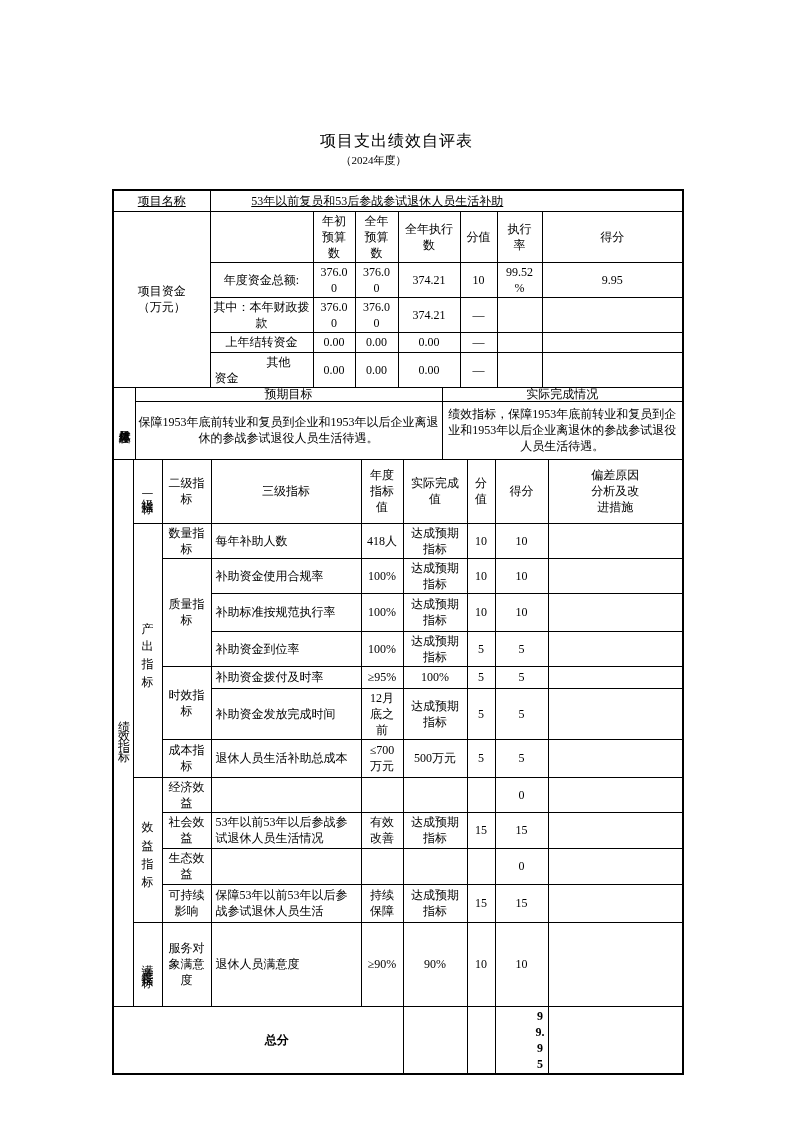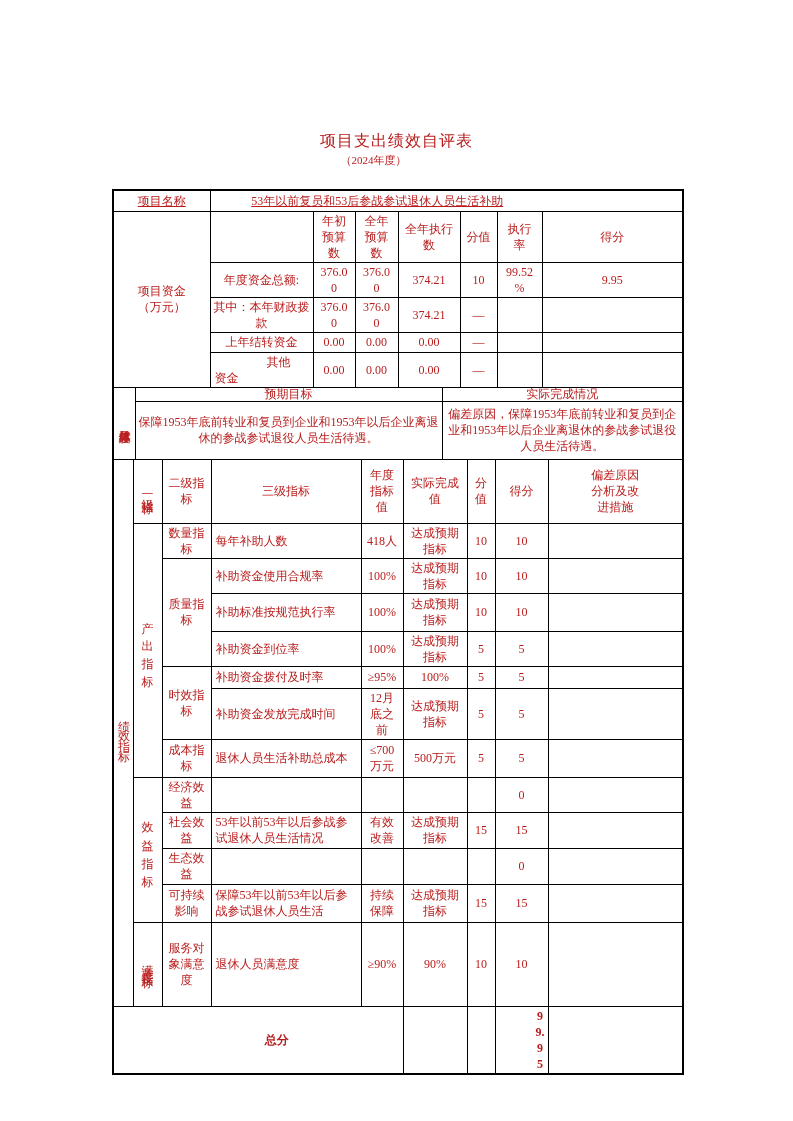--- a/index.html
+++ b/index.html
@@ -1,21 +1,21 @@
 <!DOCTYPE html>
 <html><head>
 <meta charset="utf-8">
 <style>
   html,body{margin:0;padding:0;background:#e8e8e8;}
   .page{
     position:relative;
     width:793px;height:1121px;
     background:#ffffff;
     font-family:"Liberation Serif","DejaVu Serif",serif;
-    color:#b91c1c;
+    color:#000000;
     overflow:hidden;
   }
   .doc-title{
     position:absolute;top:131px;left:0;width:793px;
     text-align:center;font-size:16px;line-height:20px;letter-spacing:1px;
   }
   .doc-subtitle{
     position:absolute;top:153px;left:-23px;width:793px;
     text-align:center;font-size:11px;line-height:15px;
   }
@@ -162,21 +162,21 @@
           <col style="width:241px">
         </colgroup>
       <tbody>
           <tr style="height:14px">
         <td class="edge-l vcell" rowspan="2"><div class="v-goal">年度总体目标</div></td>
         <td class="small">预期目标</td>
         <td class="small edge-r">实际完成情况</td>
       </tr>
       <tr style="height:58px">
         <td>保障1953年底前转业和复员到企业和1953年以后企业离退休的参战参试退役人员生活待遇。</td>
-        <td class="edge-r">偏差原因，保障1953年底前转业和复员到企业和1953年以后企业离退休的参战参试退役人员生活待遇。</td>
+        <td class="edge-r">绩效指标，保障1953年底前转业和复员到企业和1953年以后企业离退休的参战参试退役人员生活待遇。</td>
       </tr>
     </tbody>
       </table>
 
     <table>
       <colgroup>
           <col style="width:20px">
           <col style="width:29px">
           <col style="width:49px">
           <col style="width:150px">

